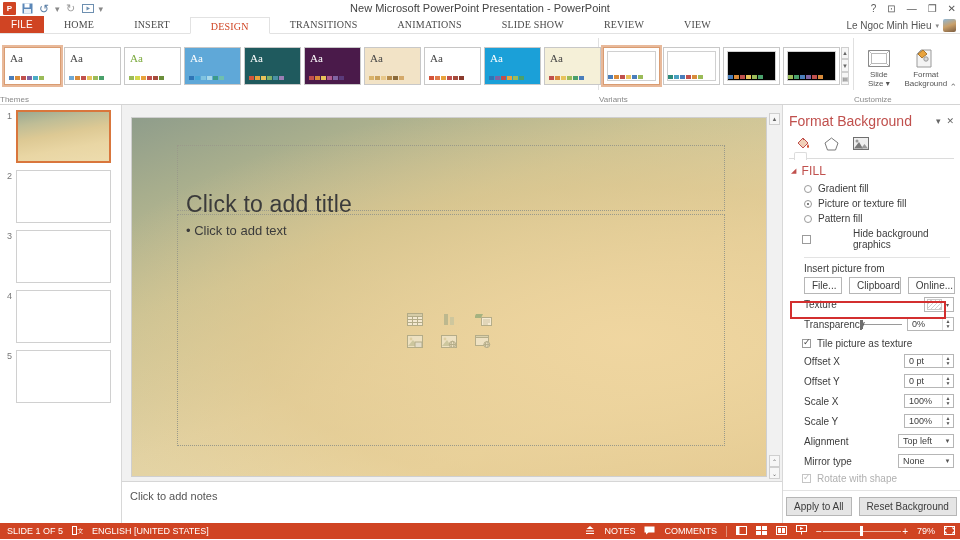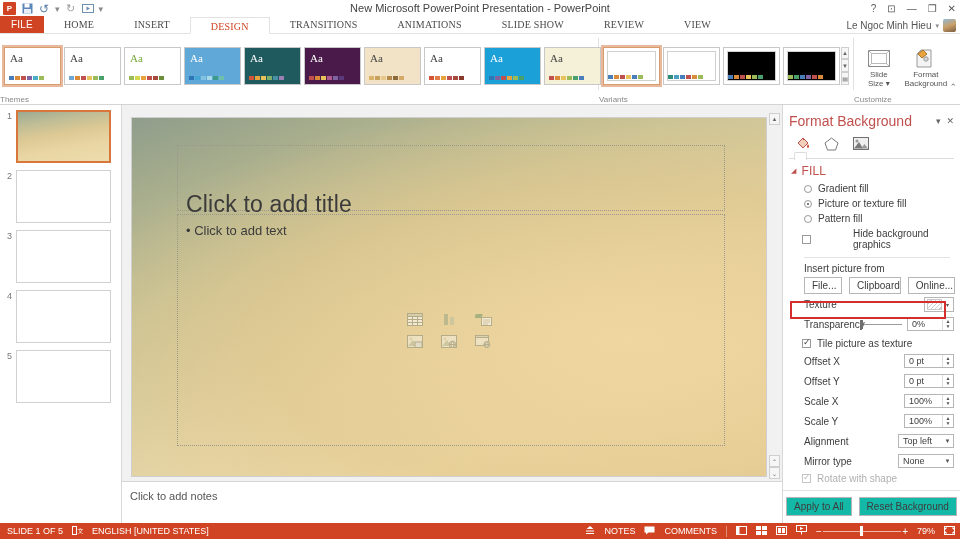--- a/index.html
+++ b/index.html
@@ -177,21 +177,21 @@
   .slider-lbl { font-size:10px; color:#3c3c3c; width:52px; }
   .slider { flex:1; height:12px; position:relative; margin-right:5px; }
   .slider .track { position:absolute; left:8px; right:0; top:6px; height:1px; background:#9a9a9a; }
   .slider .knob { position:absolute; left:4px; top:2px; width:3px; height:9px; background:#6f6f6f; }
 
   .highlight-box { position:absolute; left:790px; top:301px; width:156px; height:18px;
                    border:2px solid #d32f2f; pointer-events:none; z-index:5; }
 
   .panel-foot { margin-top:auto; border-top:1px solid #e3e3e3; padding:6px 0 7px 0;
                 display:flex; gap:7px; justify-content:center; }
-  .foot-btn { border:1px solid #b6b6b6; background:#14b8a6; font-size:10px; color:#3c3c3c; padding:3px 7px; }
+  .foot-btn { border:1px solid #b6b6b6; background:#e5e5e5; font-size:10px; color:#3c3c3c; padding:3px 7px; }
 
   
   .status { height:16px; background:#d04423; display:flex; align-items:center; color:#fff;
             font-size:9px; position:relative; }
   .st-left { display:flex; align-items:center; gap:9px; padding-left:7px; }
   .st-right { position:absolute; right:5px; display:flex; align-items:center; gap:9px; }
   .st-ico { font-size:9px; }
   .zoom-slider { width:92px; height:10px; position:relative; display:flex; align-items:center; }
   .zoom-slider .zt { position:absolute; left:7px; right:7px; top:5px; height:1px; background:#f0b9a6; }
   .zoom-slider .zk { position:absolute; left:44px; top:0px; width:3px; height:10px; background:#fff; }

